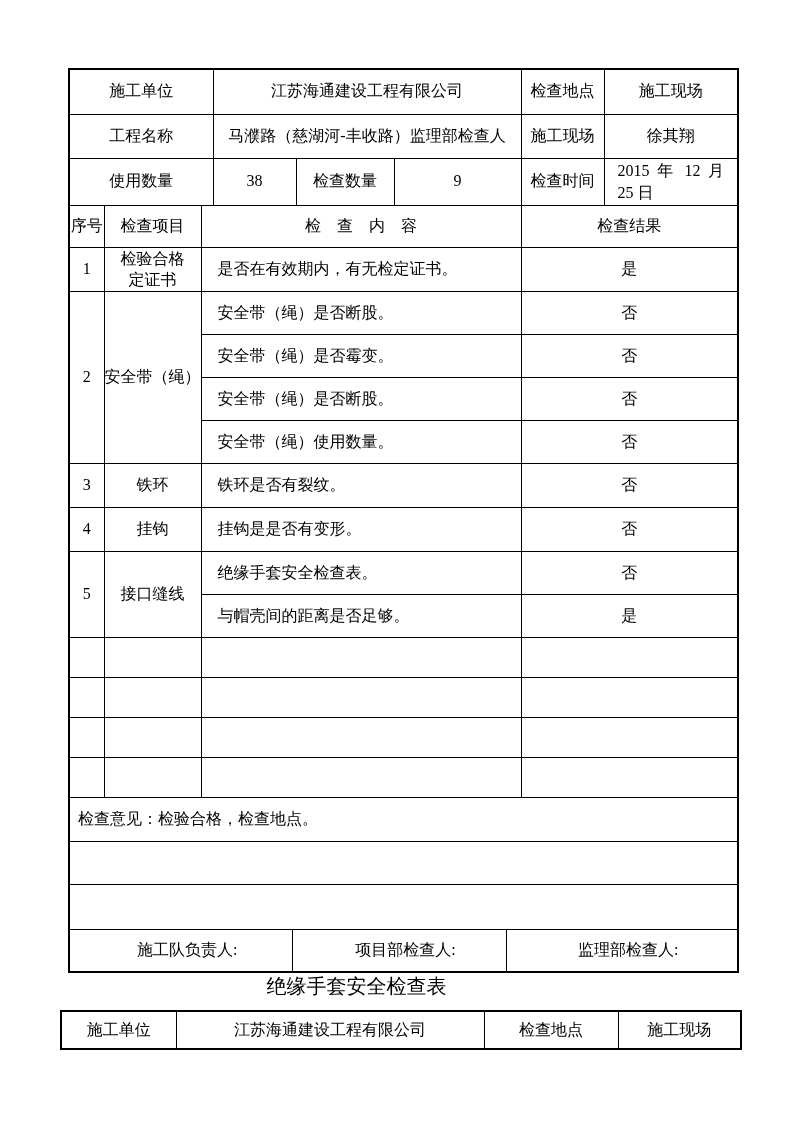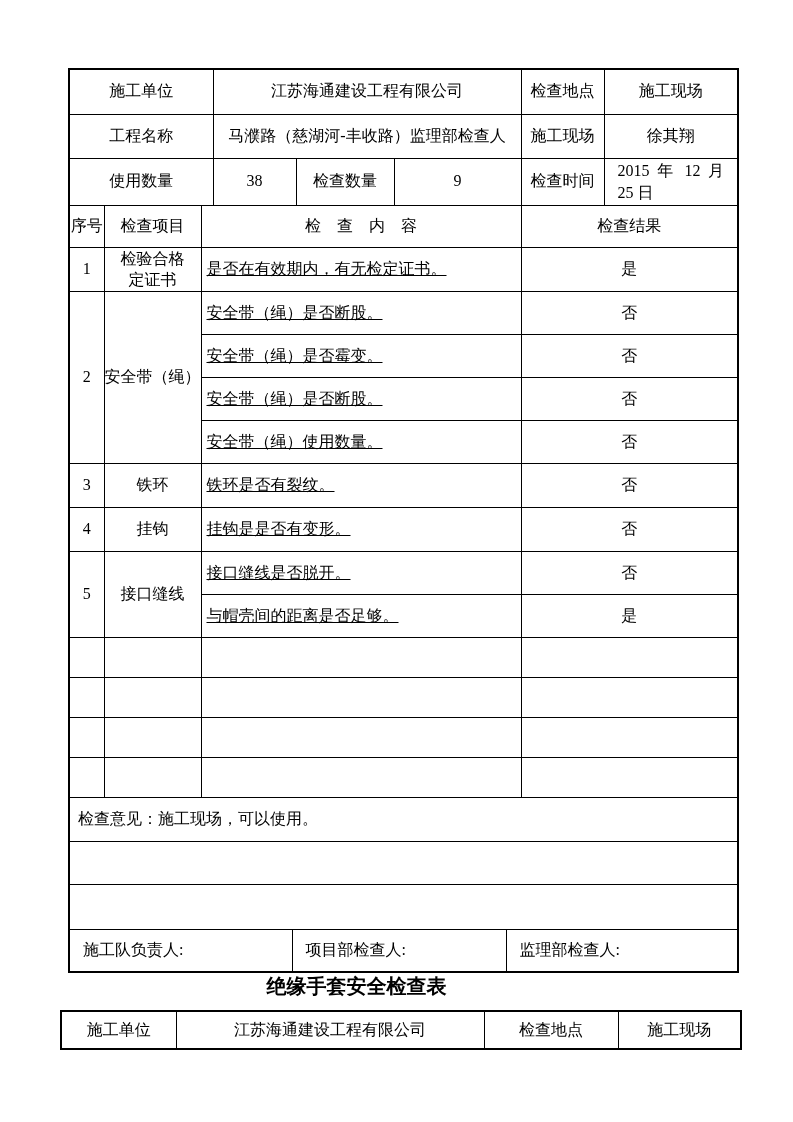--- a/index.html
+++ b/index.html
@@ -9,31 +9,31 @@
     color:#000;font-size:16px;
   }
   .page{position:relative;width:793px;height:1122px;overflow:hidden;}
 
   table{border-collapse:collapse;table-layout:fixed;}
   td{overflow:hidden;line-height:1.3;}
 
   
   .t1{position:absolute;top:68px;left:68px;width:669px;border:2px solid #000;}
   .t1 td{border:1px solid #000;text-align:center;vertical-align:middle;padding:0;}
-  .t1 .cl{text-align:left;padding-left:5px;text-decoration:underline;}
+  .t1 .cl{text-align:left;padding-left:16px;}
   .t1 .item{white-space:pre-line;}
   .t1 .nowrap{white-space:pre;text-align:center;}
   .t1 .date{text-align:justify;padding:1px 13px;line-height:1.4;}
   .t1 .opinion{text-align:left;padding-left:8px;}
-  .t1 .sig{text-align:left;padding-left:13px;}
+  .t1 .sig{text-align:center;padding-left:13px;}
 
   
   .sec-title{
     position:absolute;top:973px;left:0;width:713px;
-    text-align:center;font-weight:bold;font-size:20px;
+    text-align:center;font-weight:normal;font-size:20px;
   }
 
   
   .t2{position:absolute;top:1010px;left:60px;width:680px;border:2px solid #000;}
   .t2 td{border:1px solid #000;text-align:center;vertical-align:middle;padding:0;}
 </style>
 </head>
 <body>
 
 <div class="page">
@@ -120,21 +120,21 @@
     <tr style="height:44px">
       <td>4</td>
       <td class="item">挂钩</td>
       <td colspan="6" class="cl">挂钩是是否有变形。</td>
       <td colspan="2">否</td>
     </tr>
 
     <tr style="height:43px">
       <td rowspan="2">5</td>
       <td rowspan="2" class="item">接口缝线</td>
-      <td colspan="6" class="cl">接口缝线是否脱开。</td>
+      <td colspan="6" class="cl">绝缘手套安全检查表。</td>
       <td colspan="2">否</td>
     </tr>
     <tr style="height:43px">
       <td colspan="6" class="cl">与帽壳间的距离是否足够。</td>
       <td colspan="2">是</td>
     </tr>
 
     <tr style="height:40px">
       <td></td>
       <td></td>
@@ -154,21 +154,21 @@
       <td colspan="2"></td>
     </tr>
     <tr style="height:40px">
       <td></td>
       <td></td>
       <td colspan="6"></td>
       <td colspan="2"></td>
     </tr>
 
     <tr style="height:44px">
-      <td colspan="10" class="opinion">检查意见：施工现场，可以使用。</td>
+      <td colspan="10" class="opinion">检查意见：检验合格，检查地点。</td>
     </tr>
 
     <tr style="height:43px">
       <td colspan="10"></td>
     </tr>
     <tr style="height:45px">
       <td colspan="10"></td>
     </tr>
 
     <tr style="height:42px">

